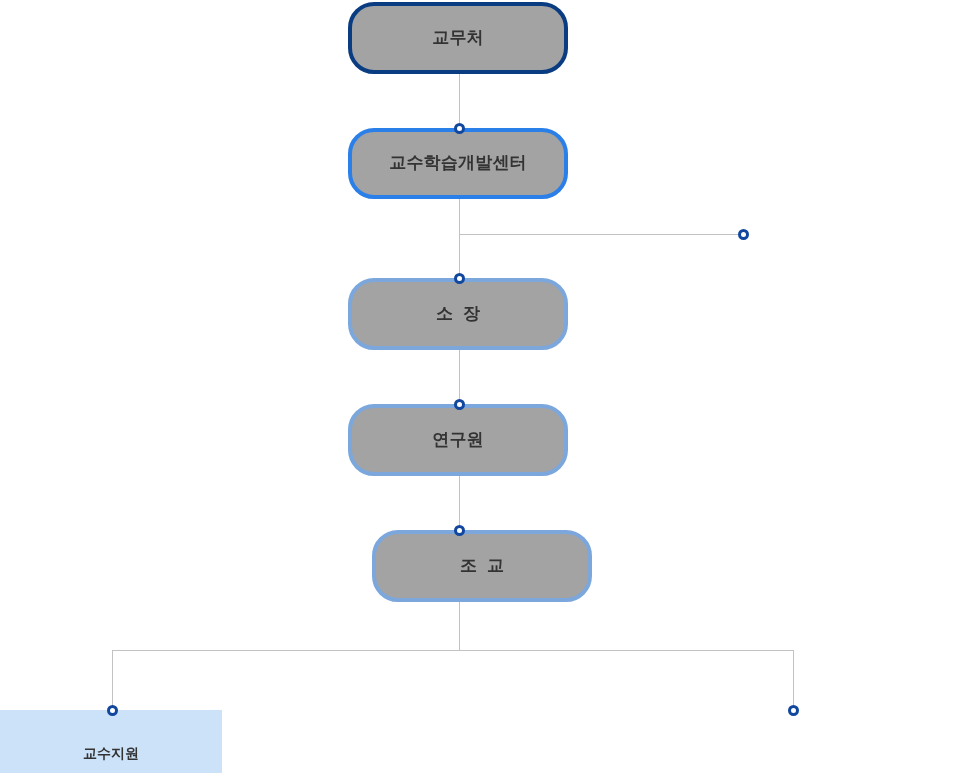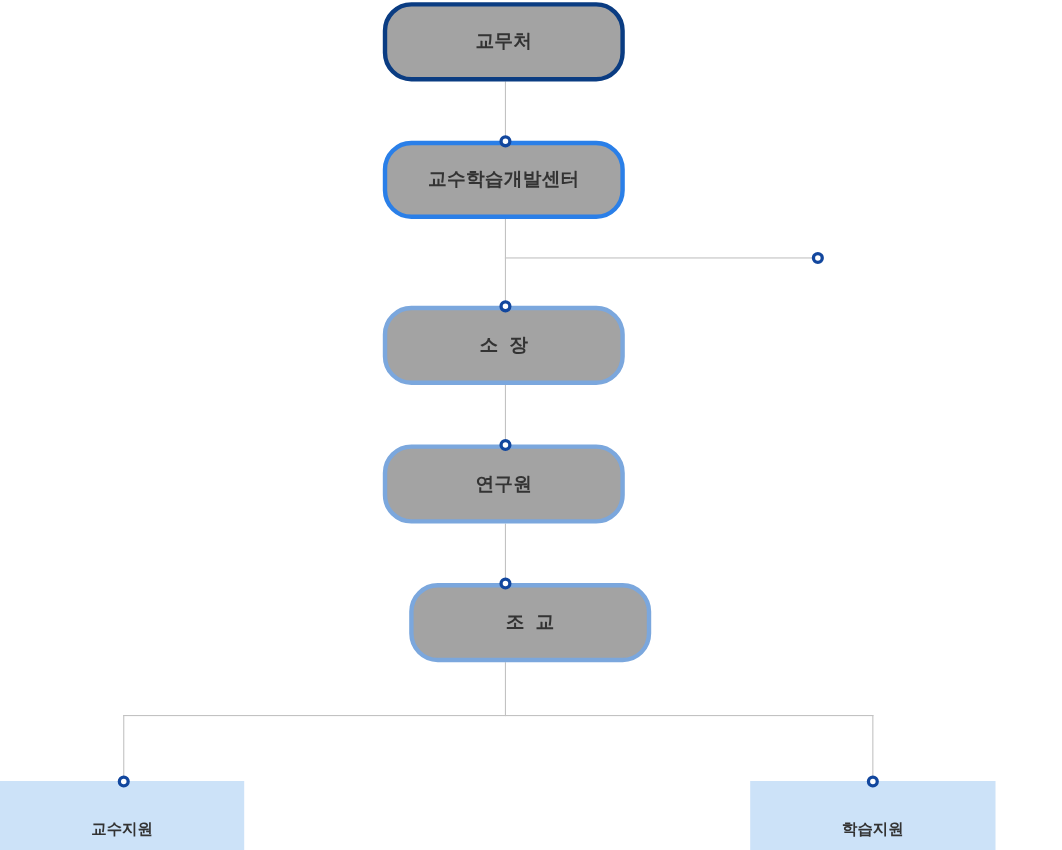--- a/index.html
+++ b/index.html
@@ -122,23 +122,20 @@
   </div>
 
   <div class="node node-secondary" style="left:348px; top:530px; width:220px; height:72px;margin-left:24px;">
     <span class="label">조  교</span>
   </div>
 
   <div class="leaf" style="left:0px; top:710px; width:222px; height:63px;">
     <span class="label">교수지원</span>
   </div>
 
-  <div class="leaf" style="left:682px; top:710px; width:223px; height:63px;">
-    <span class="label">학습지원</span>
-  </div>
 
   <div class="dot" style="left:453.5px; top:122.5px;"></div>
 
   <div class="dot" style="left:737.5px; top:228.5px;"></div>
 
   <div class="dot" style="left:453.5px; top:272.5px;"></div>
 
   <div class="dot" style="left:453.5px; top:398.5px;"></div>
 
   <div class="dot" style="left:453.5px; top:524.5px;"></div>

